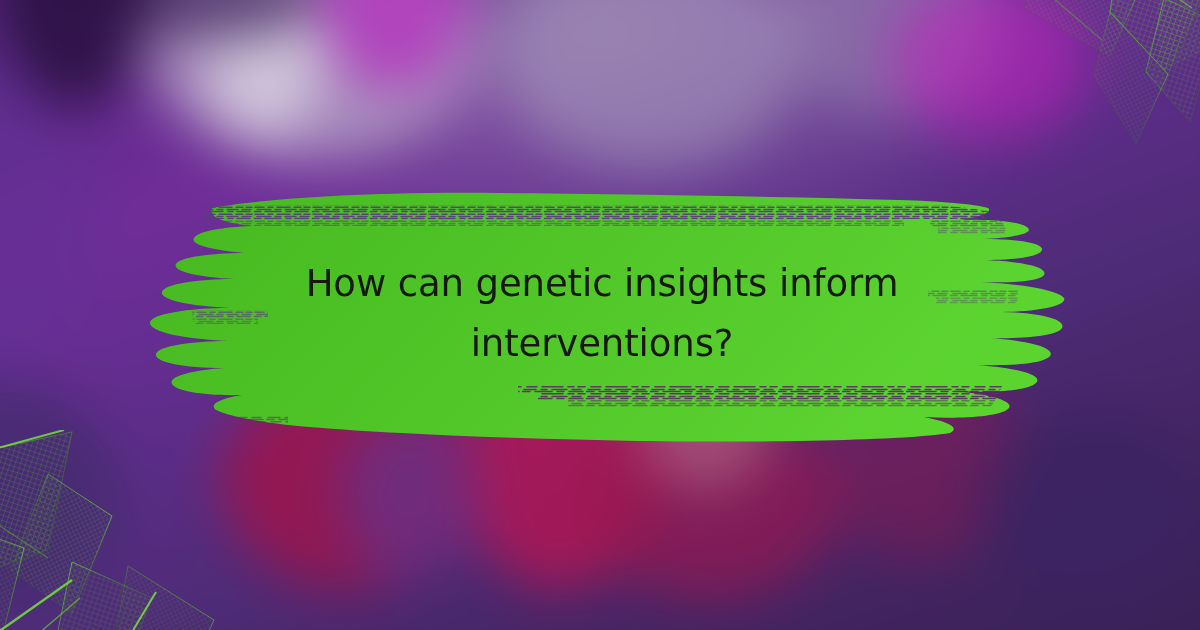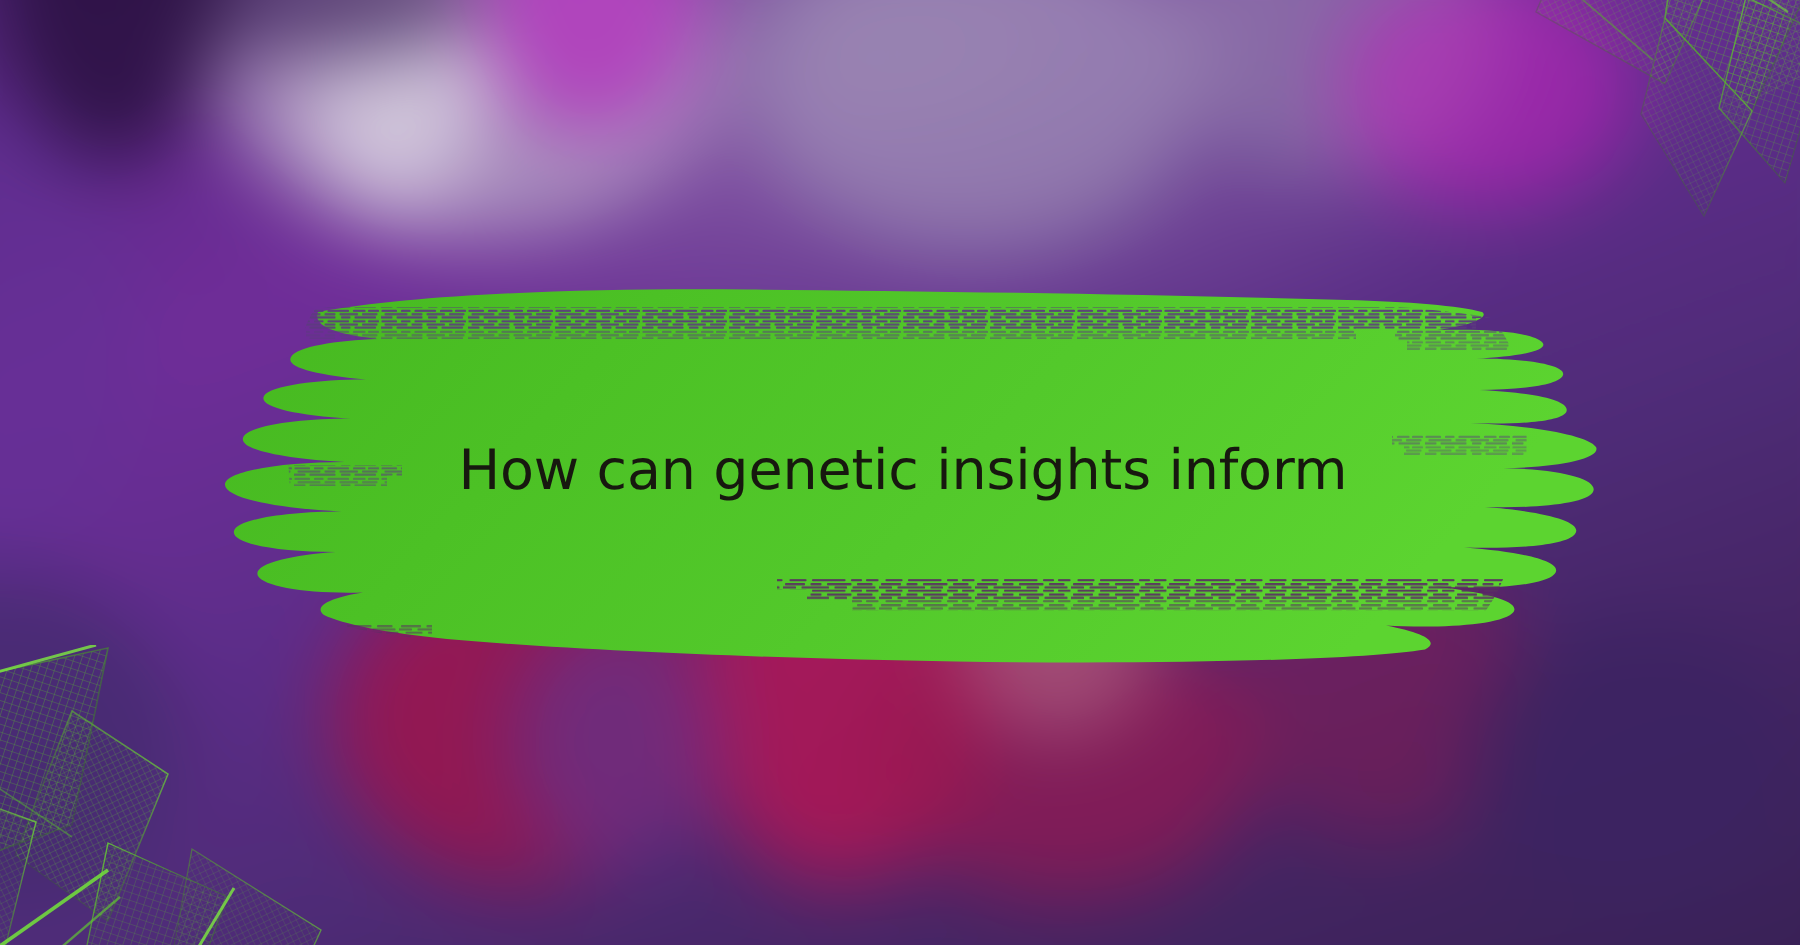--- a/index.html
+++ b/index.html
@@ -279,15 +279,16 @@
         <rect x="792" y="42" width="120" height="7" fill="url(#streakTop)" opacity="0.6"></rect>
         <rect x="800" y="49" width="106" height="7" fill="url(#streakTop)" opacity="0.45"></rect>
         <rect x="790" y="112" width="120" height="7" fill="url(#streakTop)" opacity="0.5"></rect>
         <rect x="798" y="119" width="100" height="7" fill="url(#streakTop)" opacity="0.4"></rect>
       </g>
     </svg>
   </div>
 
   <div id="headline">
     <div class="line">How can genetic insights inform</div>
+    <div class="line">interventions?</div>
   </div>
 
 </div>
 
 </body></html>

